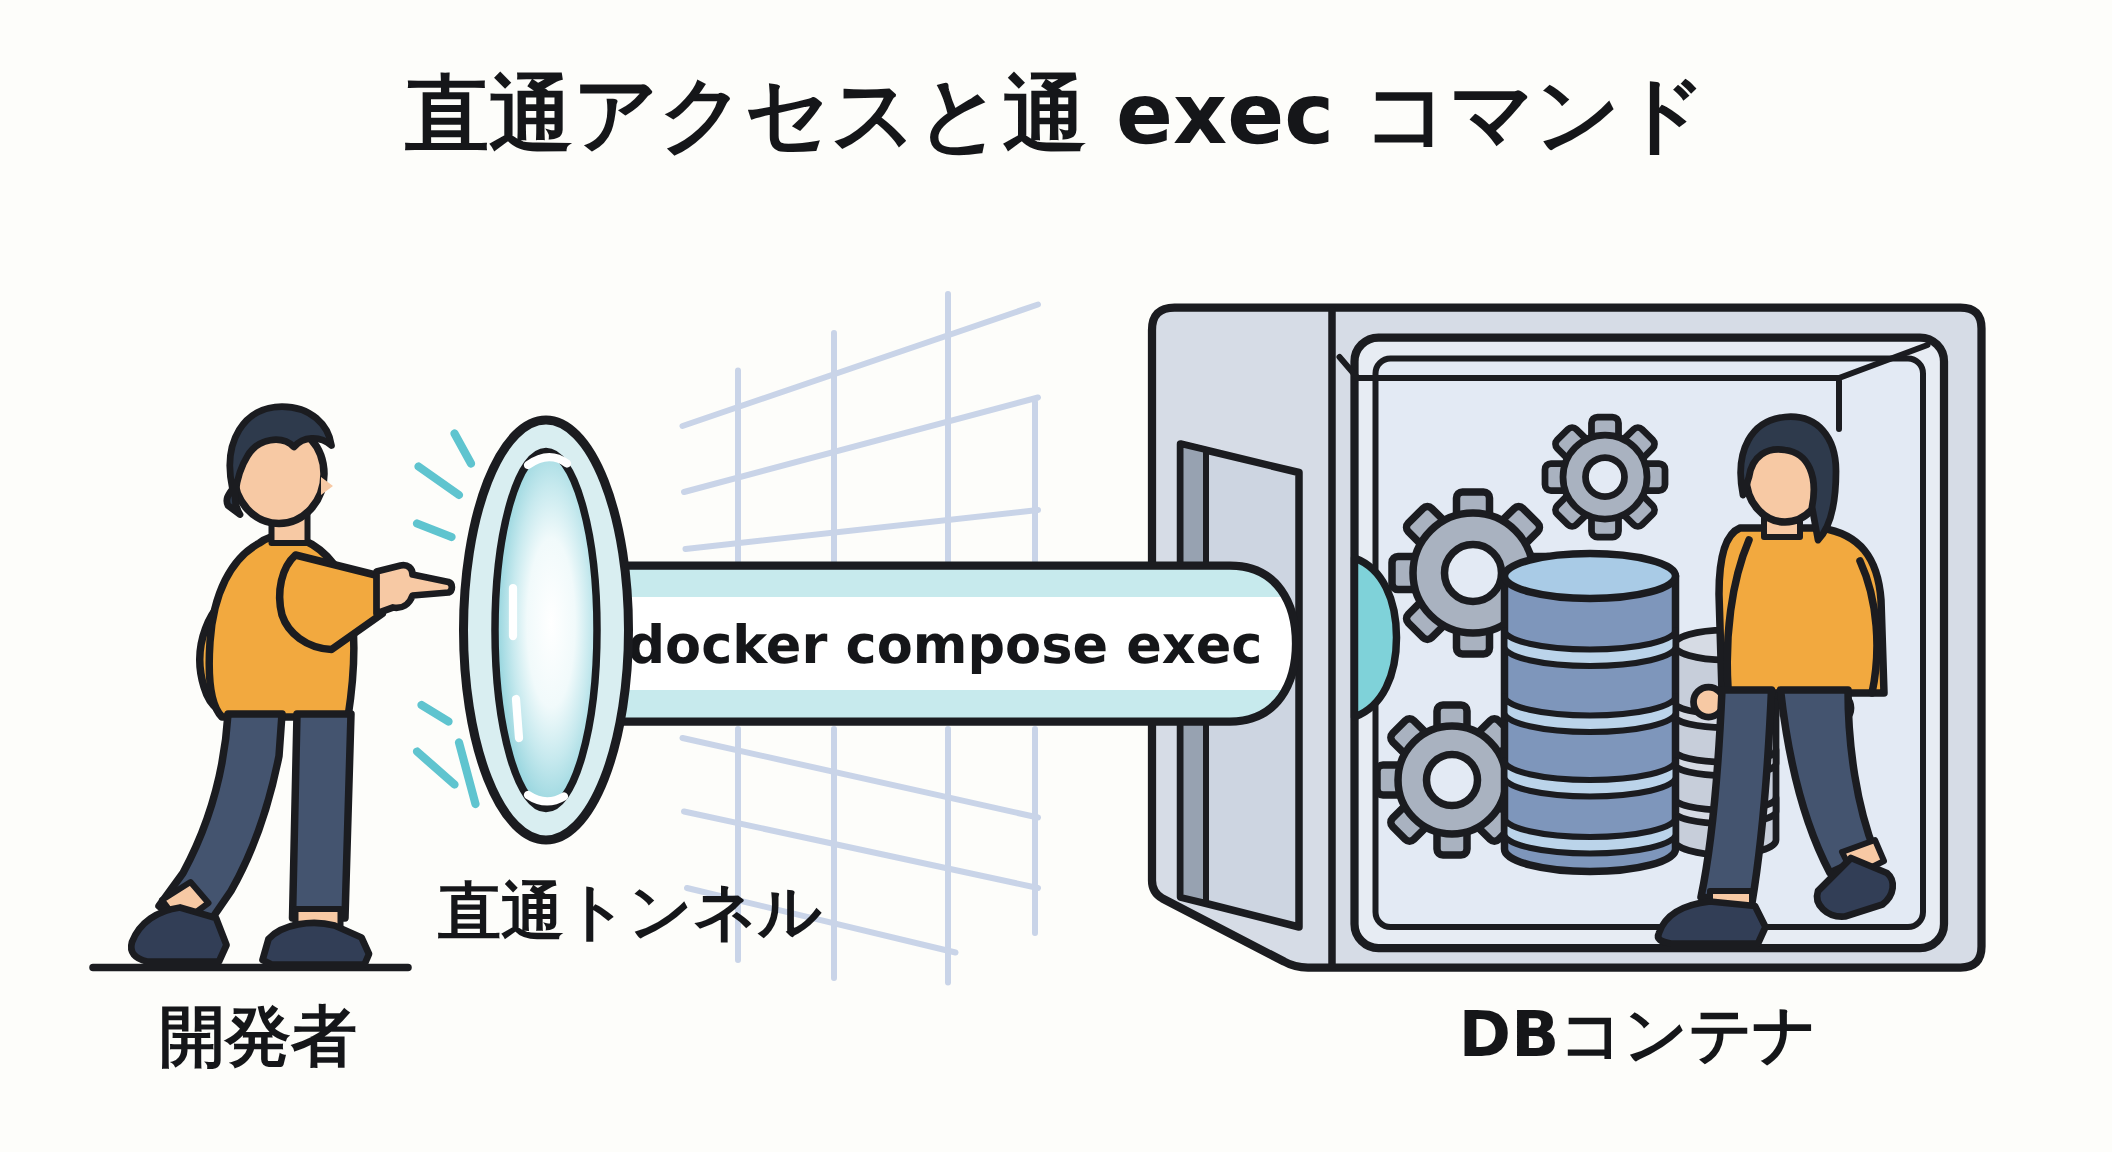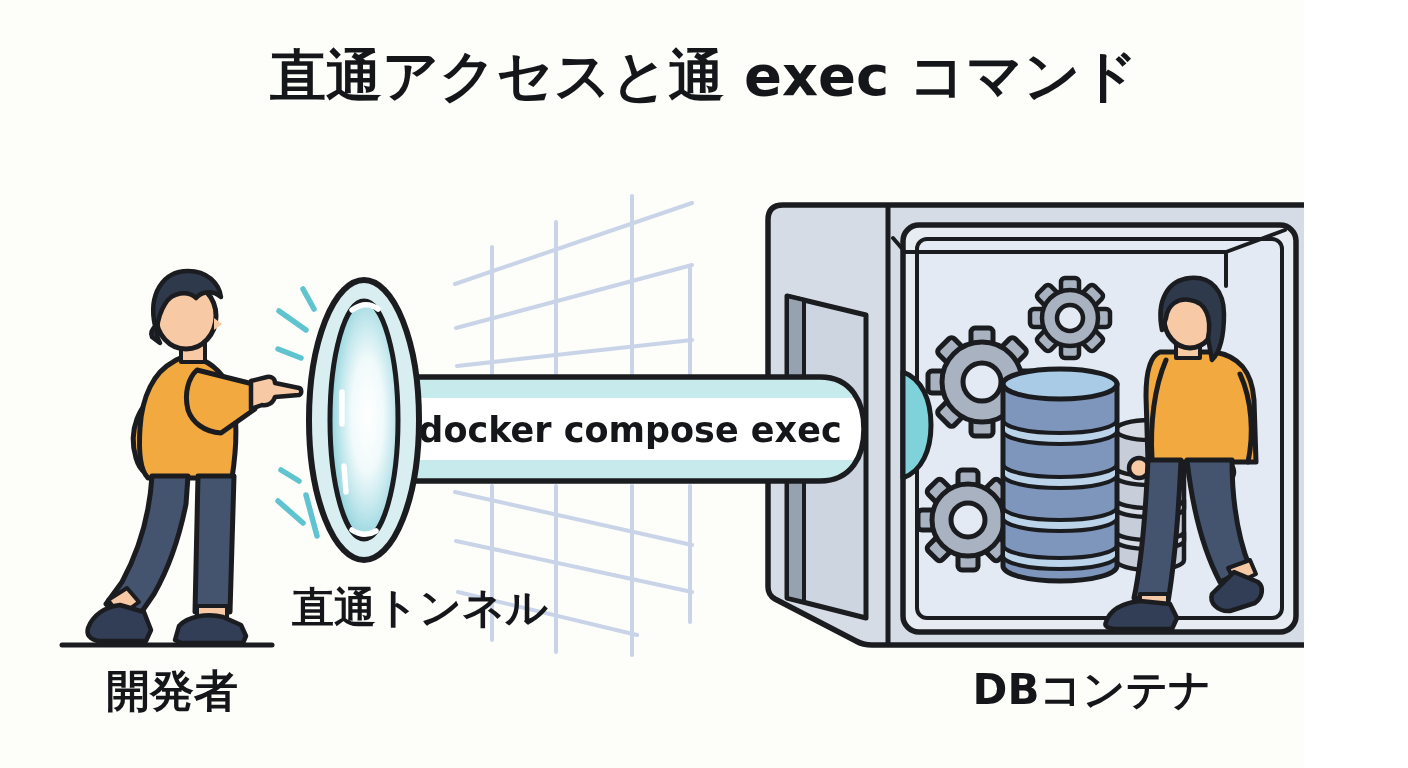--- a/index.html
+++ b/index.html
@@ -1,16 +1,16 @@
 <!DOCTYPE html>
 <html style="--background: #FDFDFA; --outline: #1B1C20; --text: #151619; --sweater: #F2A93F; --skin: #F7C9A4; --hair: #2E3A4C; --pants: #44546F; --shoes: #323E56; --portal-ring: #D9EEF1; --portal-glass: #8FD2DB; --sparkle: #5FC4CF; --tube-band: #C7EAED; --tube-fill: #FFFFFF; --grid: #C9D4E8; --box: #D6DCE6; --door: #CDD5E1; --door-stripe: #97A2B1; --frame: #E7ECF3; --interior: #E3EAF4; --exit-teal: #7FD2D9; --gear: #A9B2C0; --db-body: #7E96BB; --db-top: #A9CBE6; --db-gap: #BBD4EA; --db2-body: #C7CEDA; --db2-top: #D6DBE4;"><head>
 <meta charset="utf-8">
 <style>
   html,body{margin:0;padding:0;background:#fff;}
-  .stage{position:relative;width:1304px;height:768px;overflow:hidden;background:var(--background,#FDFDFA);}
+  .stage{position:relative;width:1408px;height:768px;overflow:hidden;background:var(--background,#FDFDFA);}
   svg{display:block;}
   .ol{stroke:var(--outline,#1B1C20);stroke-linejoin:round;stroke-linecap:round;}
   .nofill{fill:none;}
   .f-bg{fill:var(--background,#FDFDFA);}
   .f-sweater{fill:var(--sweater,#F2A93F);}
   .f-skin{fill:var(--skin,#F7C9A4);}
   .f-hair{fill:var(--hair,#2E3A4C);}
   .f-pants{fill:var(--pants,#44546F);}
   .f-shoes{fill:var(--shoes,#323E56);}
   .f-ring{fill:var(--portal-ring,#D9EEF1);}

